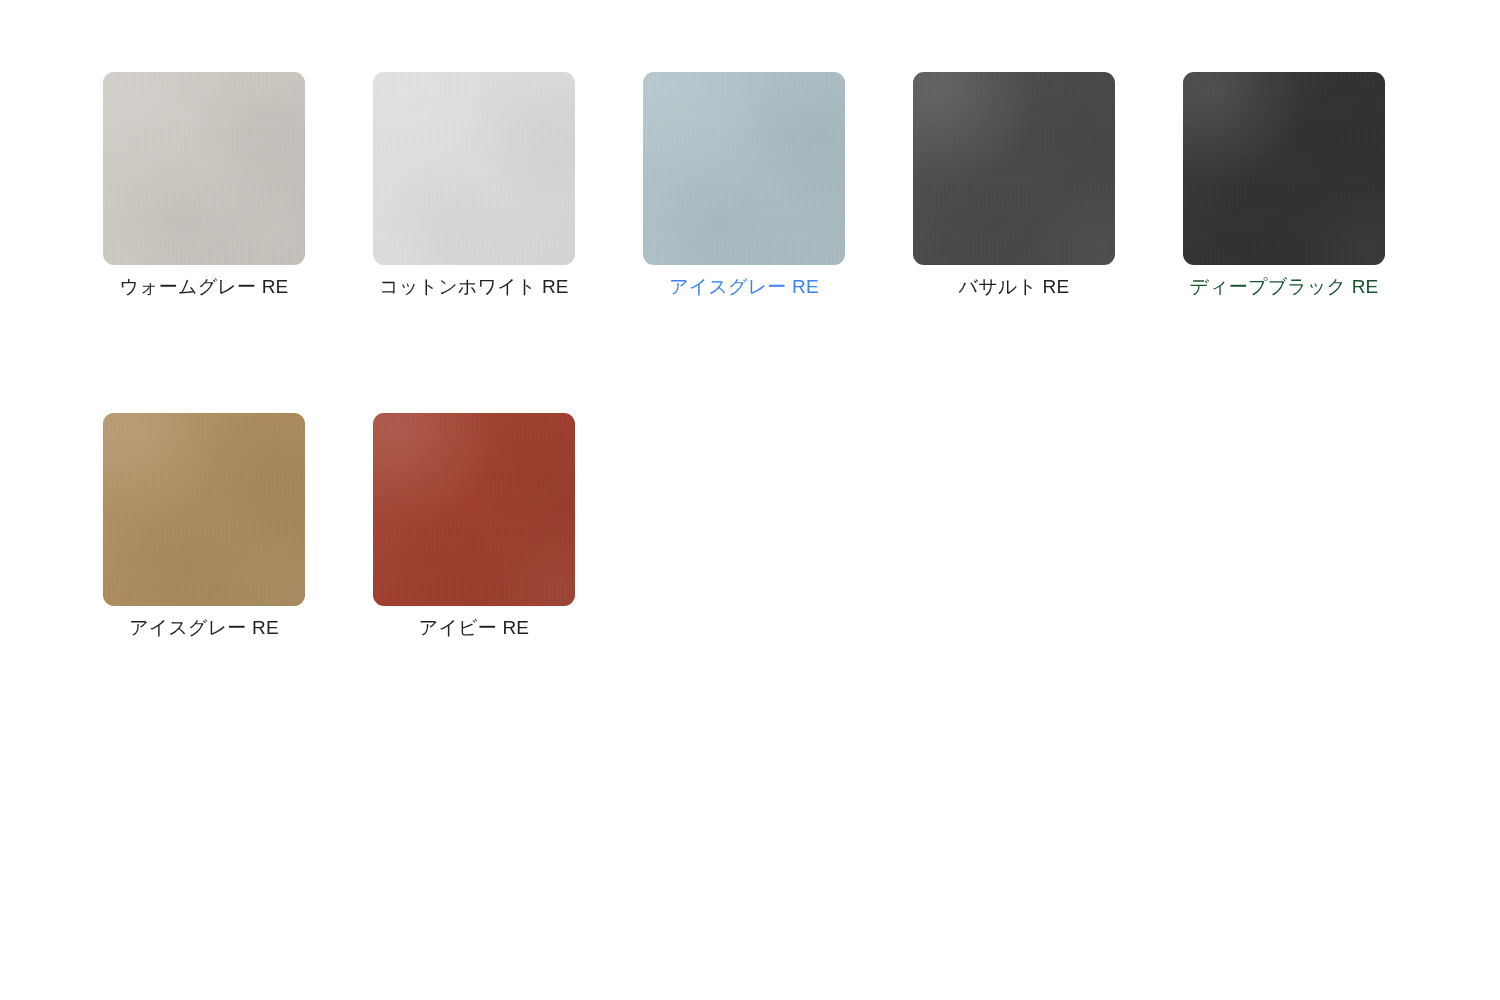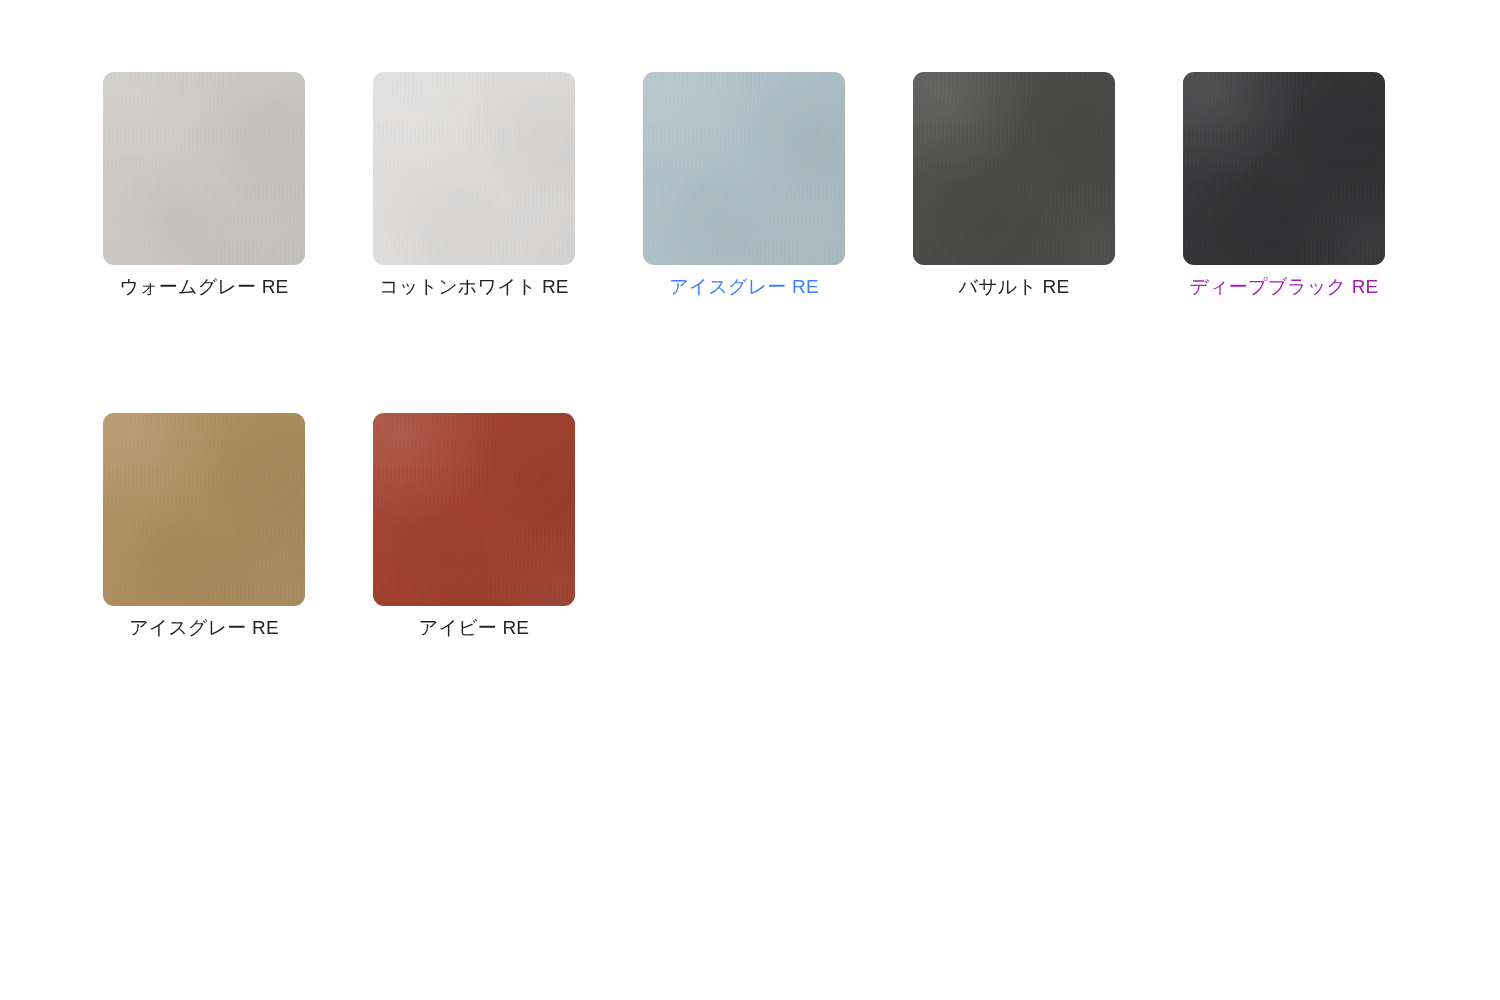--- a/index.html
+++ b/index.html
@@ -108,21 +108,21 @@
       <div class="swatch-cell">
         <div class="swatch-chip" style="background-color: rgb(174, 192, 199);"></div>
         <div class="swatch-label" style="color: #3b82f6;">アイスグレー RE</div>
       </div>
       <div class="swatch-cell">
         <div class="swatch-chip" style="background-color: rgb(74, 74, 72);"></div>
         <div class="swatch-label" style="color: rgb(35, 31, 32);">バサルト RE</div>
       </div>
       <div class="swatch-cell">
         <div class="swatch-chip" style="background-color: rgb(51, 50, 52);"></div>
-        <div class="swatch-label" style="color: #a21caf;">ディープブラック RE</div>
+        <div class="swatch-label" style="color: #14532d;">ディープブラック RE</div>
       </div>
       <div class="swatch-cell">
         <div class="swatch-chip" style="background-color: rgb(173, 141, 95);"></div>
         <div class="swatch-label" style="color: rgb(35, 31, 32);">アイスグレー RE</div>
       </div>
       <div class="swatch-cell">
         <div class="swatch-chip" style="background-color: rgb(160, 64, 47);"></div>
         <div class="swatch-label" style="color: rgb(35, 31, 32);">アイビー RE</div>
       </div>
     </div>

